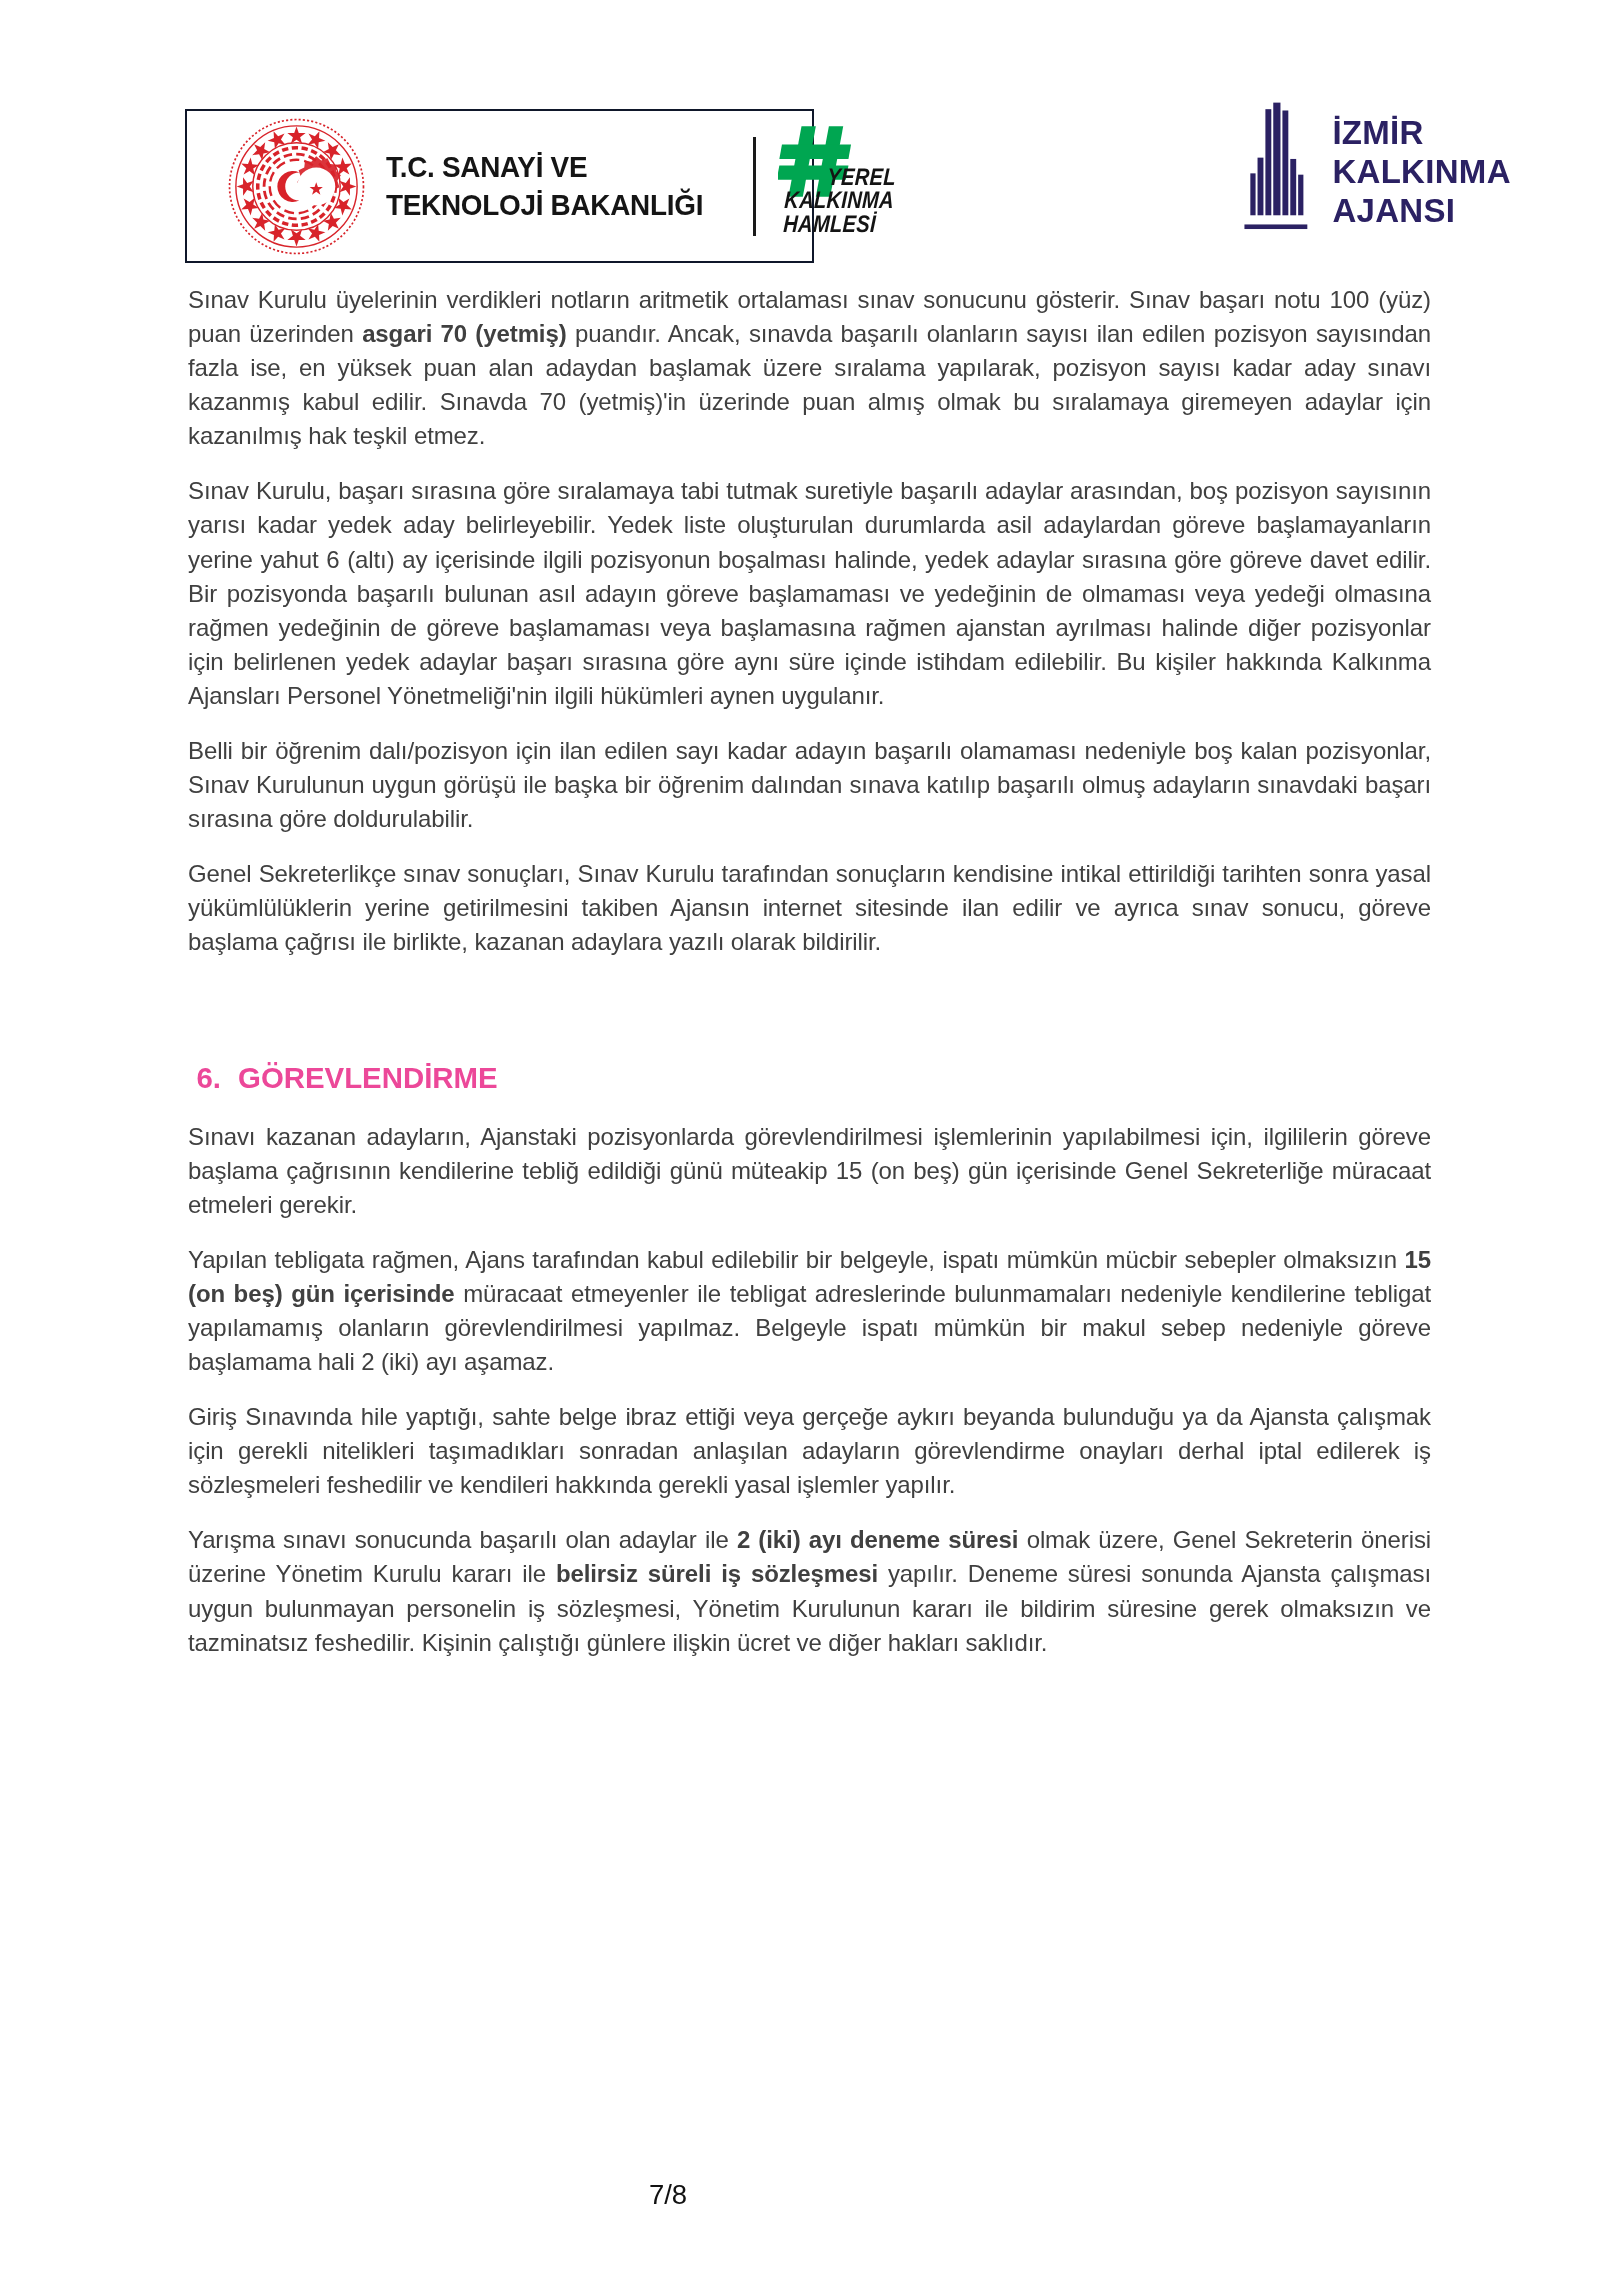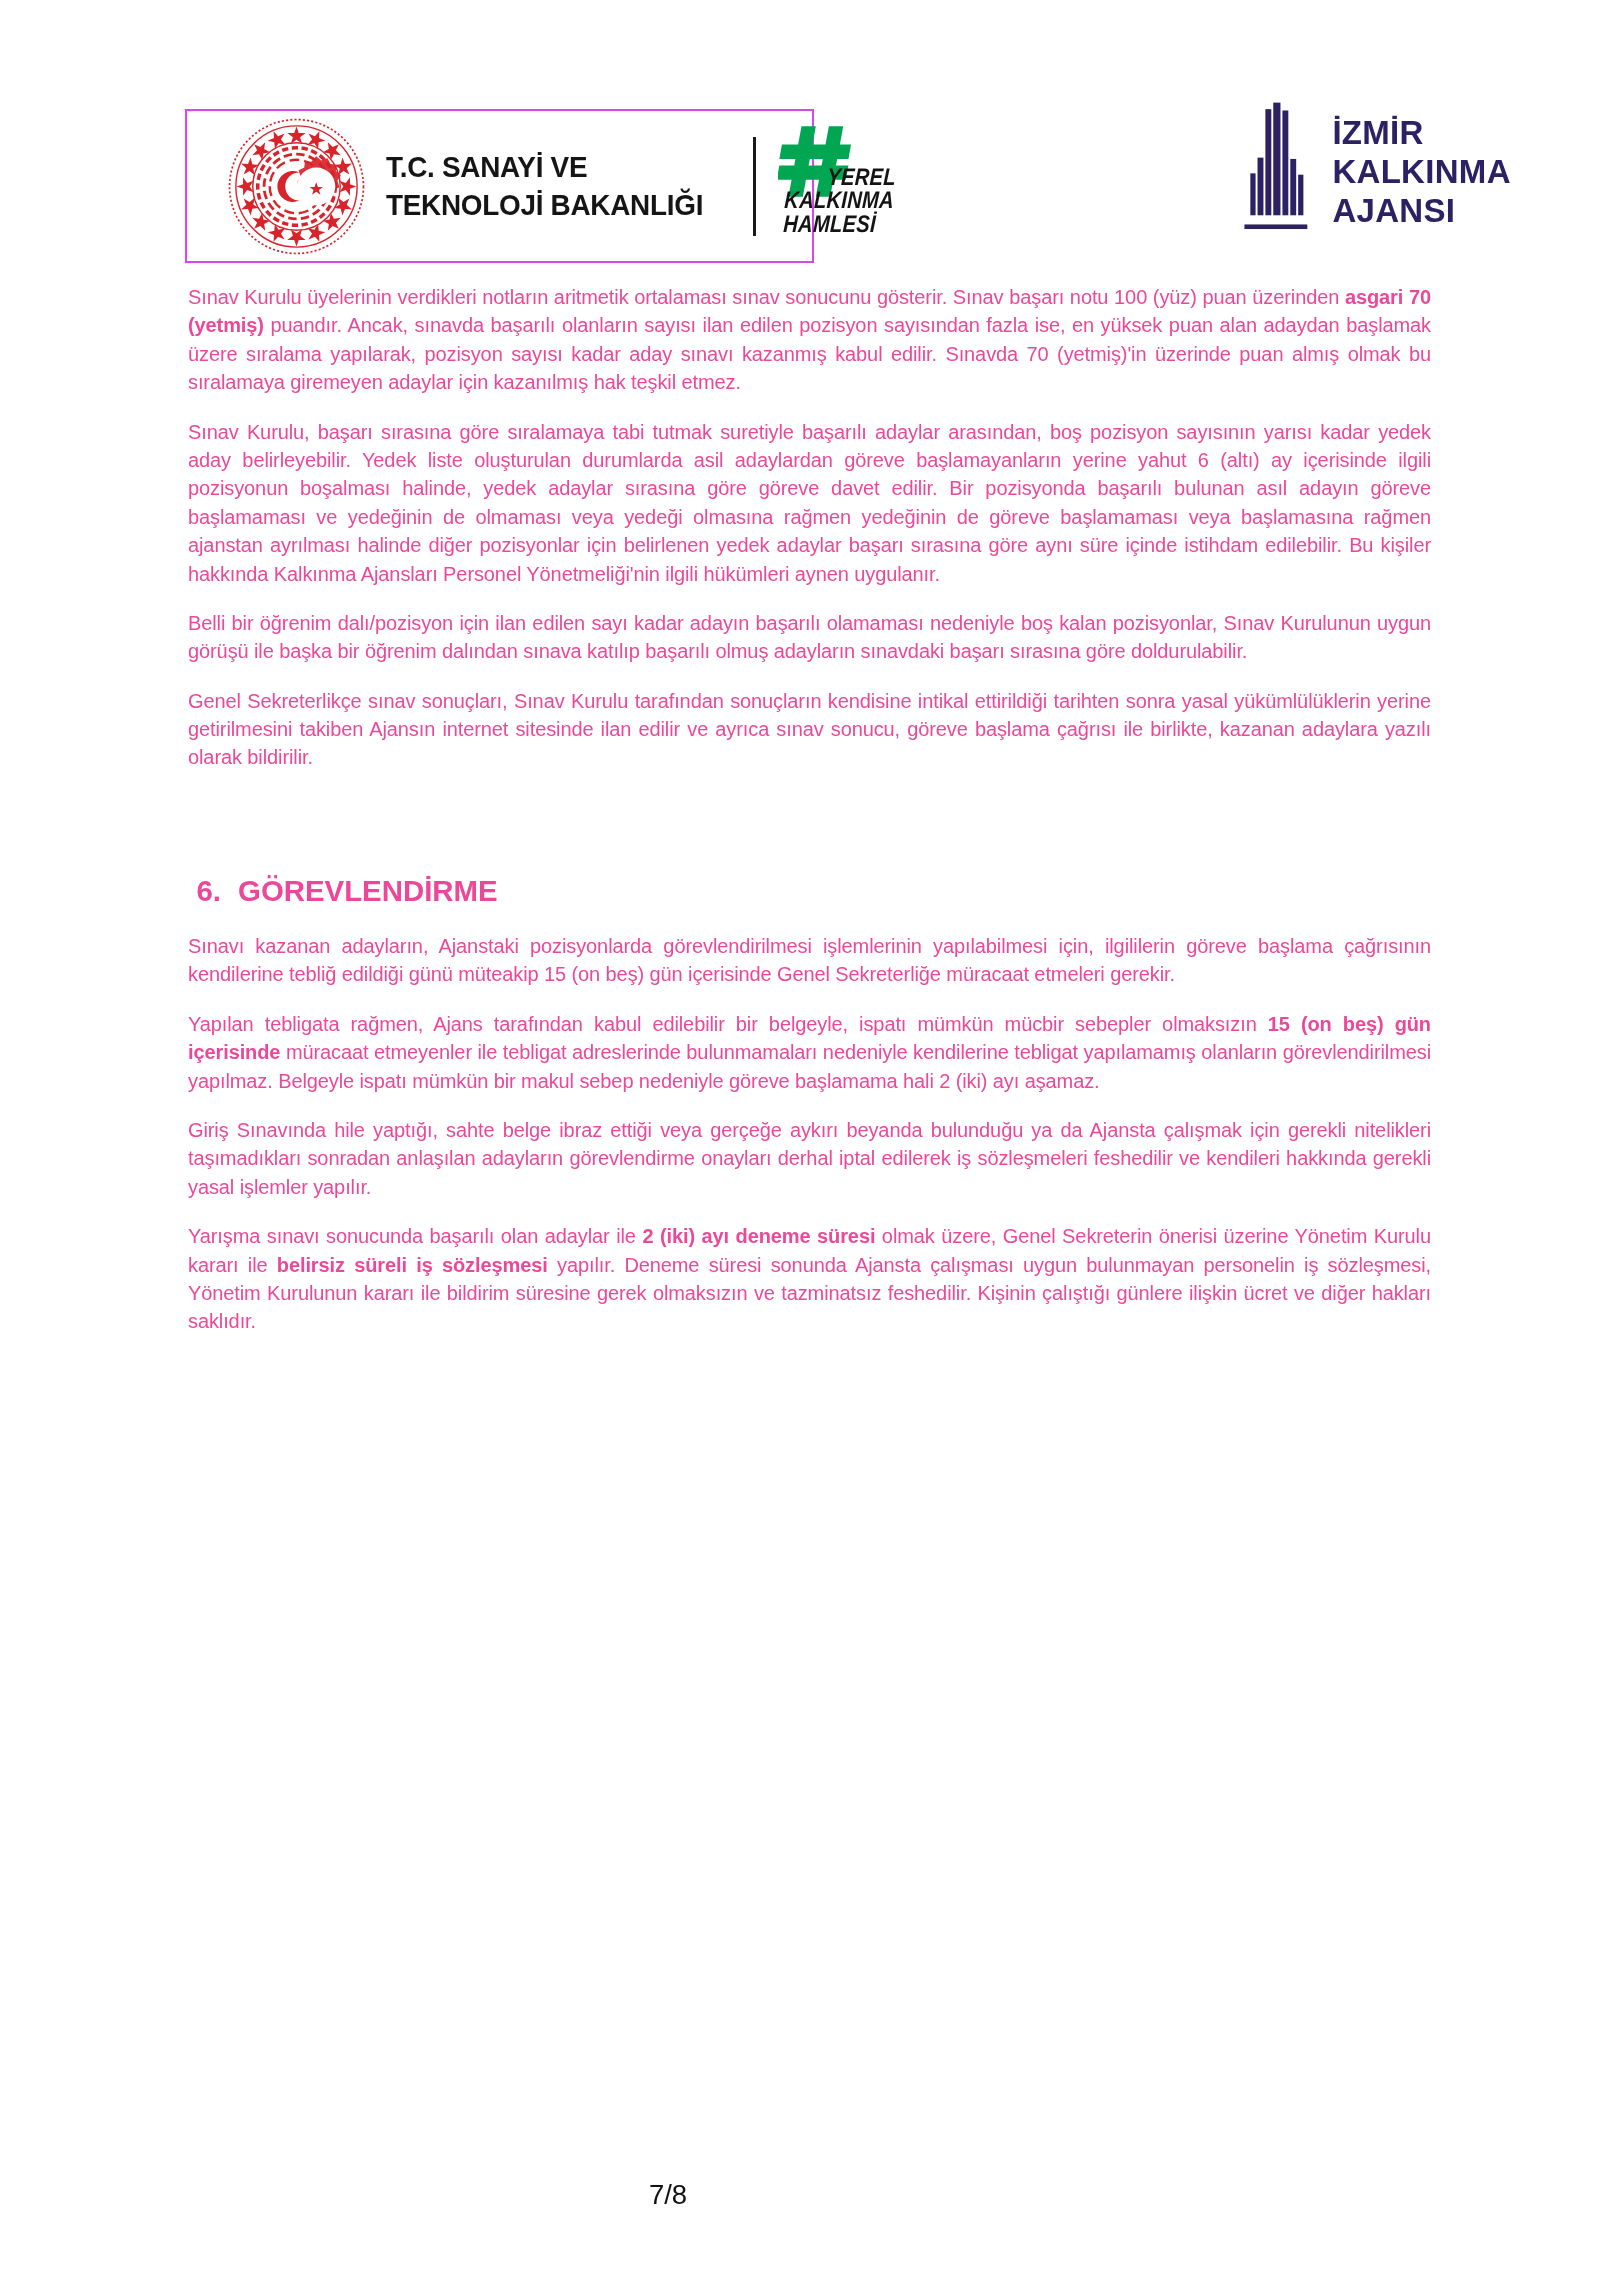--- a/index.html
+++ b/index.html
@@ -28,21 +28,21 @@
     top: 0;
     width: 1623px;
     height: 275px;
   }
   .logo-box {
     position: absolute;
     left: 185px;
     top: 109px;
     width: 629px;
     height: 154px;
-    border: 2px solid #d946ef;
+    border: 2px solid #0f172a;
     background: #ffffff;
     box-sizing: border-box;
     display: flex;
     align-items: center;
   }
   .seal-wrap {
     width: 151px;
     height: 135px;
     margin-left: 34px;
     display: flex;
@@ -129,25 +129,25 @@
   
   .content {
     position: absolute;
     left: 188px;
     top: 283px;
     width: 1243px;
   }
   p.para {
     margin: 0 0 21px 0;
     font-family: "Liberation Sans", sans-serif;
-    font-size: 20px;
+    font-size: 24px;
     line-height: 1.42;
     text-align: justify;
     text-justify: inter-word;
-    color: #ec4899;
+    color: #404040;
     letter-spacing: -0.1px;
   }
   p.para b { font-weight: bold; }
   .spacer-lg { height: 79px; }
   h2.section-heading {
     margin: 0 0 22px 0;
     font-family: "Liberation Sans", sans-serif;
     font-weight: bold;
     font-size: 29.4px;
     line-height: 1.3;

